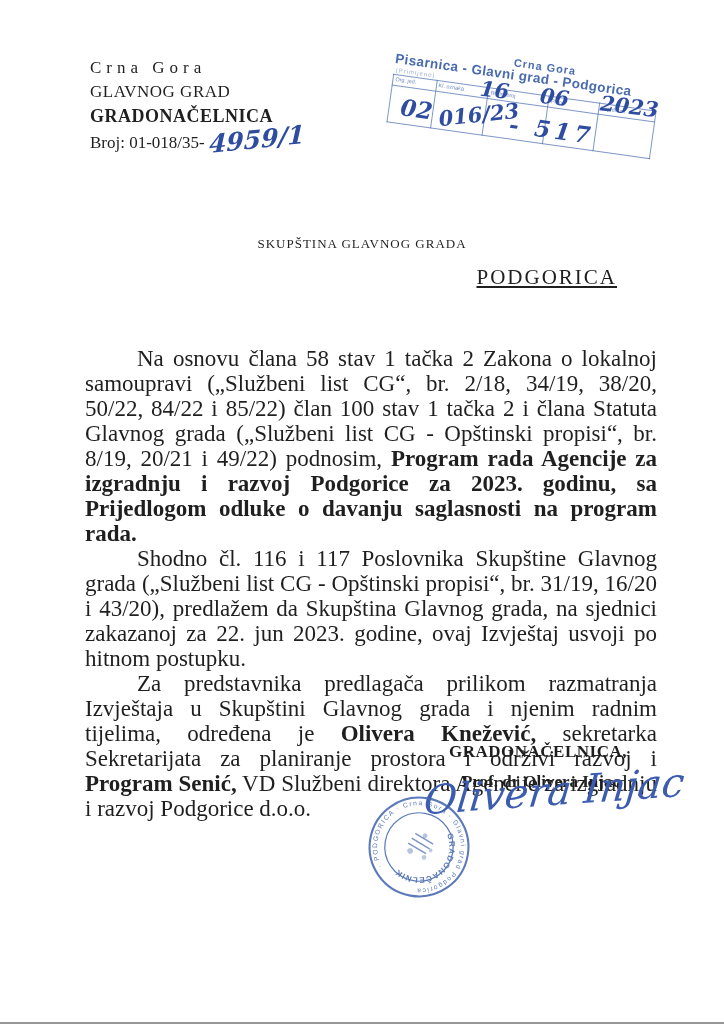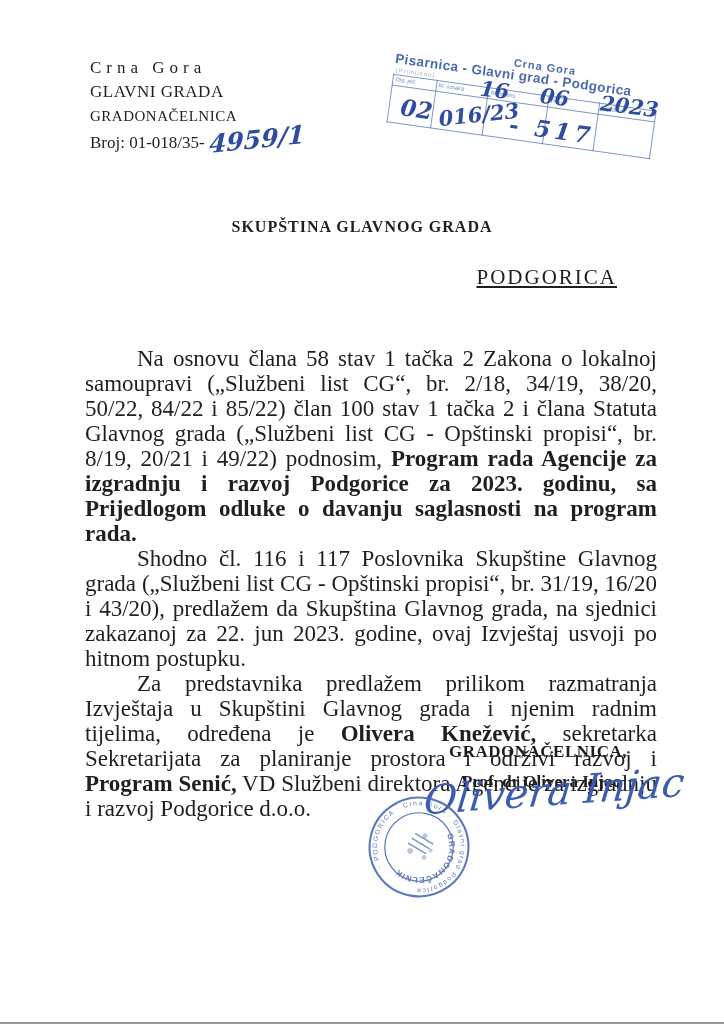--- a/index.html
+++ b/index.html
@@ -13,21 +13,21 @@
     color:#1f1f1f;
   }
   .page::after{ 
     content:"";position:absolute;left:0;right:0;bottom:0;height:2px;background:#6b6b6b;opacity:.7;
   }
 
   
   .letterhead{position:absolute;left:90px;top:56px;font-size:17px;line-height:24px;}
   .lh-country{letter-spacing:5px;font-size:17px;}
   .lh-institution{letter-spacing:.5px;}
-  .lh-office{font-weight:normal;font-size:15px;letter-spacing:.5px;}
+  .lh-office{font-weight:bold;font-size:18px;letter-spacing:.5px;}
   .lh-number{white-space:nowrap;}
   .hw{
     font-family:"DejaVu Serif", serif;
     font-style:italic;
     color:#2f4da0;
   }
   .lh-number .hw{
     display:inline-block;
     font-size:25px;font-weight:bold;
     transform:rotate(-6deg) skewX(-8deg);
@@ -57,22 +57,22 @@
     font-family:"DejaVu Serif", serif;font-style:italic;
     color:#2f4da0;font-weight:bold;white-space:nowrap;
   }
   .rs-hw-date{left:88px;top:22px;font-size:21px;word-spacing:24px;transform:rotate(-1deg);}
   .rs-hw-org{left:12px;top:52px;font-size:23px;}
   .rs-hw-class{left:50px;top:50px;font-size:21px;transform:rotate(-14deg);}
   .rs-hw-serial{left:122px;top:54px;font-size:23px;letter-spacing:4px;}
 
   
   .addr1{
-    position:absolute;left:0;width:724px;top:218px;
-    text-align:center;font-weight:bold;font-size:16px;letter-spacing:1px;
+    position:absolute;left:0;width:724px;top:236px;
+    text-align:center;font-weight:normal;font-size:13px;letter-spacing:1px;
   }
   .addr2{
     position:absolute;right:107px;top:265px;
     font-size:21px;letter-spacing:2px;text-decoration:underline;
   }
 
   
   .body-text{
     position:absolute;left:85px;top:346px;width:572px;
     font-size:23px;line-height:25px;text-align:justify;
@@ -129,34 +129,34 @@
       </tbody>
     </table>
     <div class="rs-hw rs-hw-date">16 06 2023</div>
     <div class="rs-hw rs-hw-org">02</div>
     <div class="rs-hw rs-hw-class">016/23</div>
     <div class="rs-hw rs-hw-serial">- 517</div>
   </div>
 
   <div class="letterhead">
     <div class="lh-country">Crna Gora</div>
-    <div class="lh-institution">GLAVNI GRADA</div>
+    <div class="lh-institution">GLAVNOG GRAD</div>
     <div class="lh-office">GRADONAČELNICA</div>
     <div class="lh-number">
       <span>Broj: 01-018/35-</span><span class="hw">4959/1</span>
     </div>
   </div>
 
   <div class="addr1">SKUPŠTINA GLAVNOG GRADA</div>
   <div class="addr2">PODGORICA</div>
 
   <div class="body-text" id="body-text">
       <p><span>Na osnovu člana 58 stav 1 tačka 2 Zakona o lokalnoj samoupravi („Službeni list CG“, br. 2/18, 34/19, 38/20, 50/22, 84/22 i 85/22)  član 100 stav 1 tačka 2 i člana Statuta Glavnog grada („Službeni list CG - Opštinski propisi“, br. 8/19, 20/21 i 49/22) podnosim, </span><span class="b">Program rada Agencije za izgradnju i razvoj Podgorice za 2023. godinu, sa Prijedlogom odluke o davanju saglasnosti na program rada.</span></p>
       <p><span>Shodno čl. 116 i 117 Poslovnika Skupštine Glavnog grada („Službeni list CG - Opštinski propisi“, br. 31/19, 16/20 i 43/20), predlažem da Skupština Glavnog grada, na sjednici zakazanoj za 22. jun 2023. godine, ovaj Izvještaj usvoji po hitnom postupku.</span></p>
-      <p><span>Za predstavnika predlažem prilikom razmatranja Izvještaja u Skupštini Glavnog grada i njenim radnim tijelima, određena je </span><span class="b">Olivera Knežević,</span><span> sekretarka Sekretarijata za planiranje prostora i održivi razvoj i </span><span class="b">Program Senić,</span><span> VD Službeni direktora Agencije za izgradnju i razvoj Podgorice d.o.o.</span></p>
+      <p><span>Za predstavnika predlagača prilikom razmatranja Izvještaja u Skupštini Glavnog grada i njenim radnim tijelima, određena je </span><span class="b">Olivera Knežević,</span><span> sekretarka Sekretarijata za planiranje prostora i održivi razvoj i </span><span class="b">Program Senić,</span><span> VD Službeni direktora Agencije za izgradnju i razvoj Podgorice d.o.o.</span></p>
     </div>
 
   <div class="sig-title">GRADONAČELNICA,</div>
   <div class="sig-name">Prof. dr Olivera Injac</div>
   <div class="sig-hw">Olivera Injac</div>
 
   <svg class="round-stamp" viewBox="0 0 120 120" aria-hidden="true">
     <defs>
       <path id="ringPath" d="M 60,60 m -44,0 a 44,44 0 1,1 88,0 a 44,44 0 1,1 -88,0"></path>
       <path id="titleArc" d="M 92,60 a 32,32 0 0,1 -64,0"></path>

